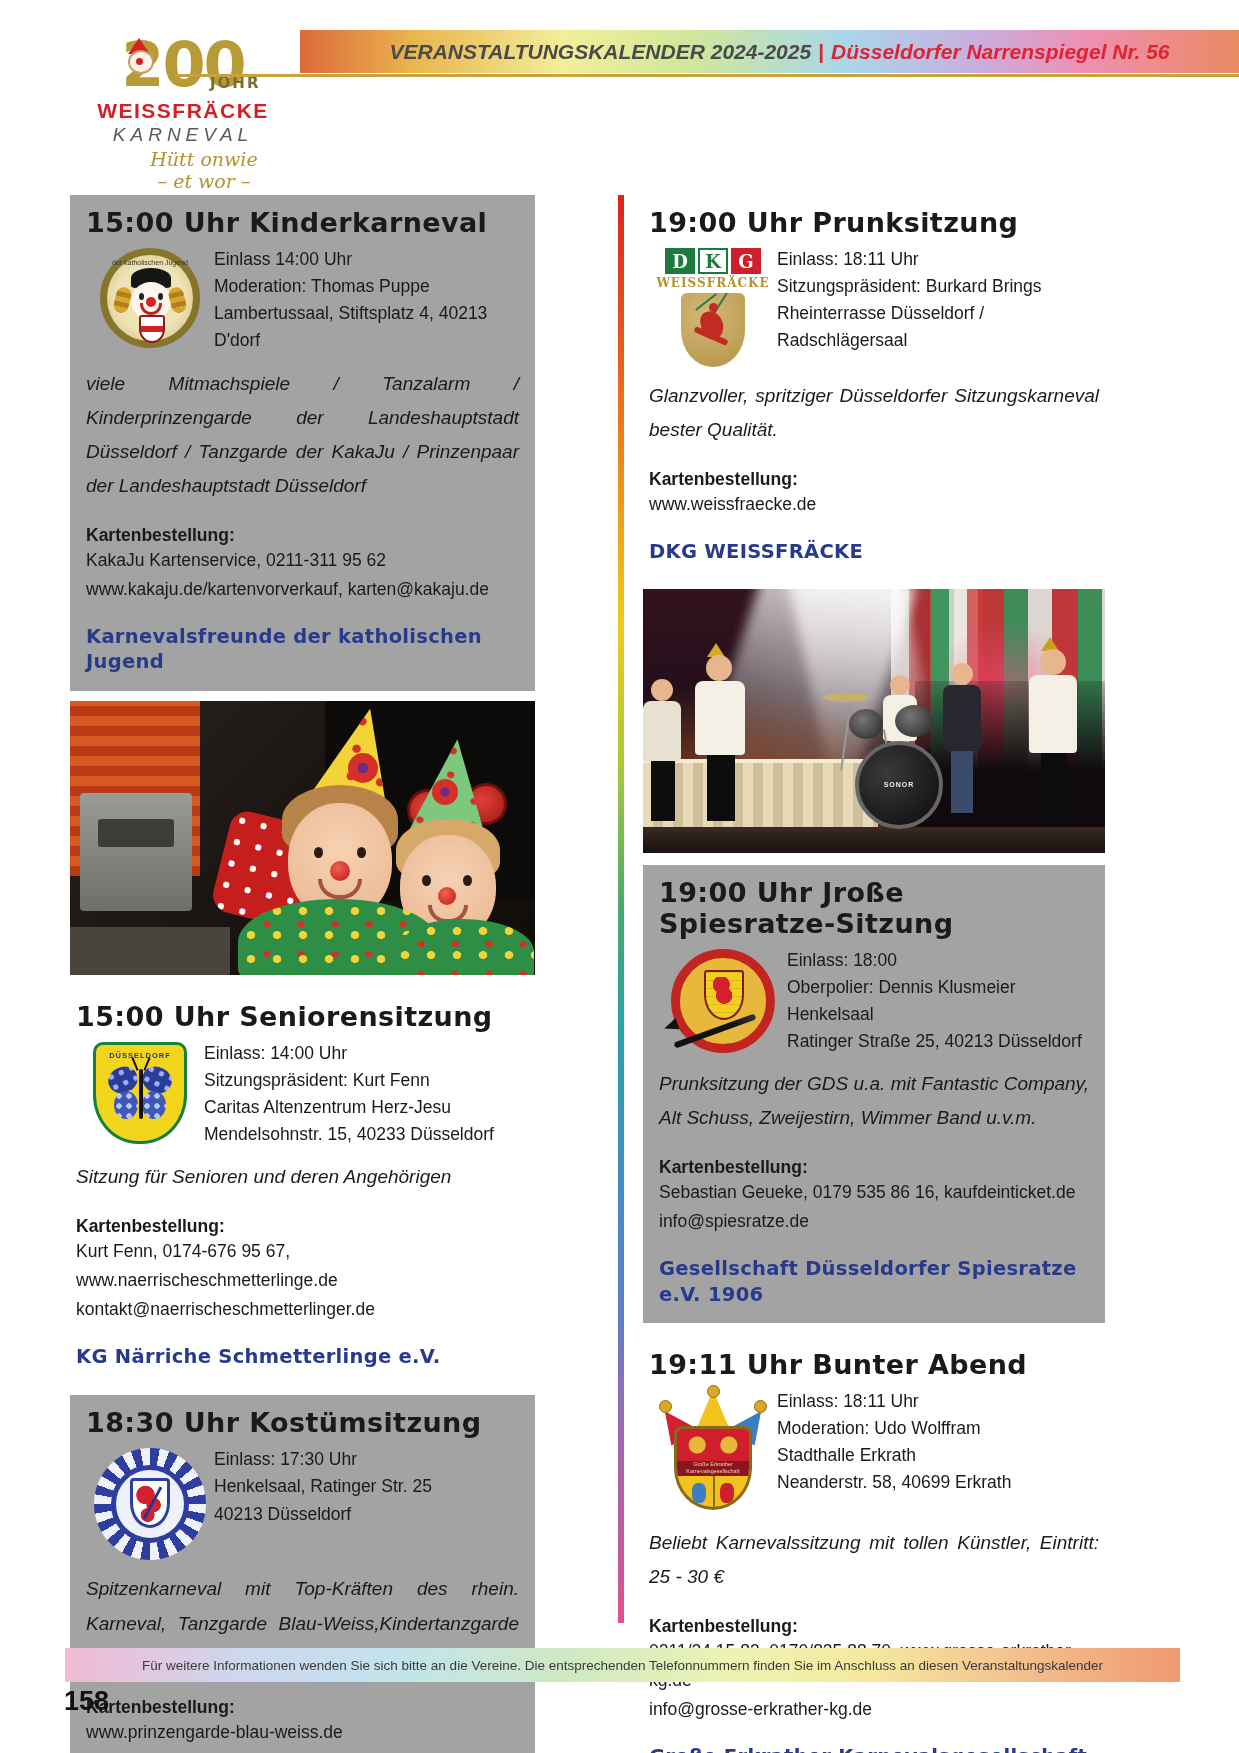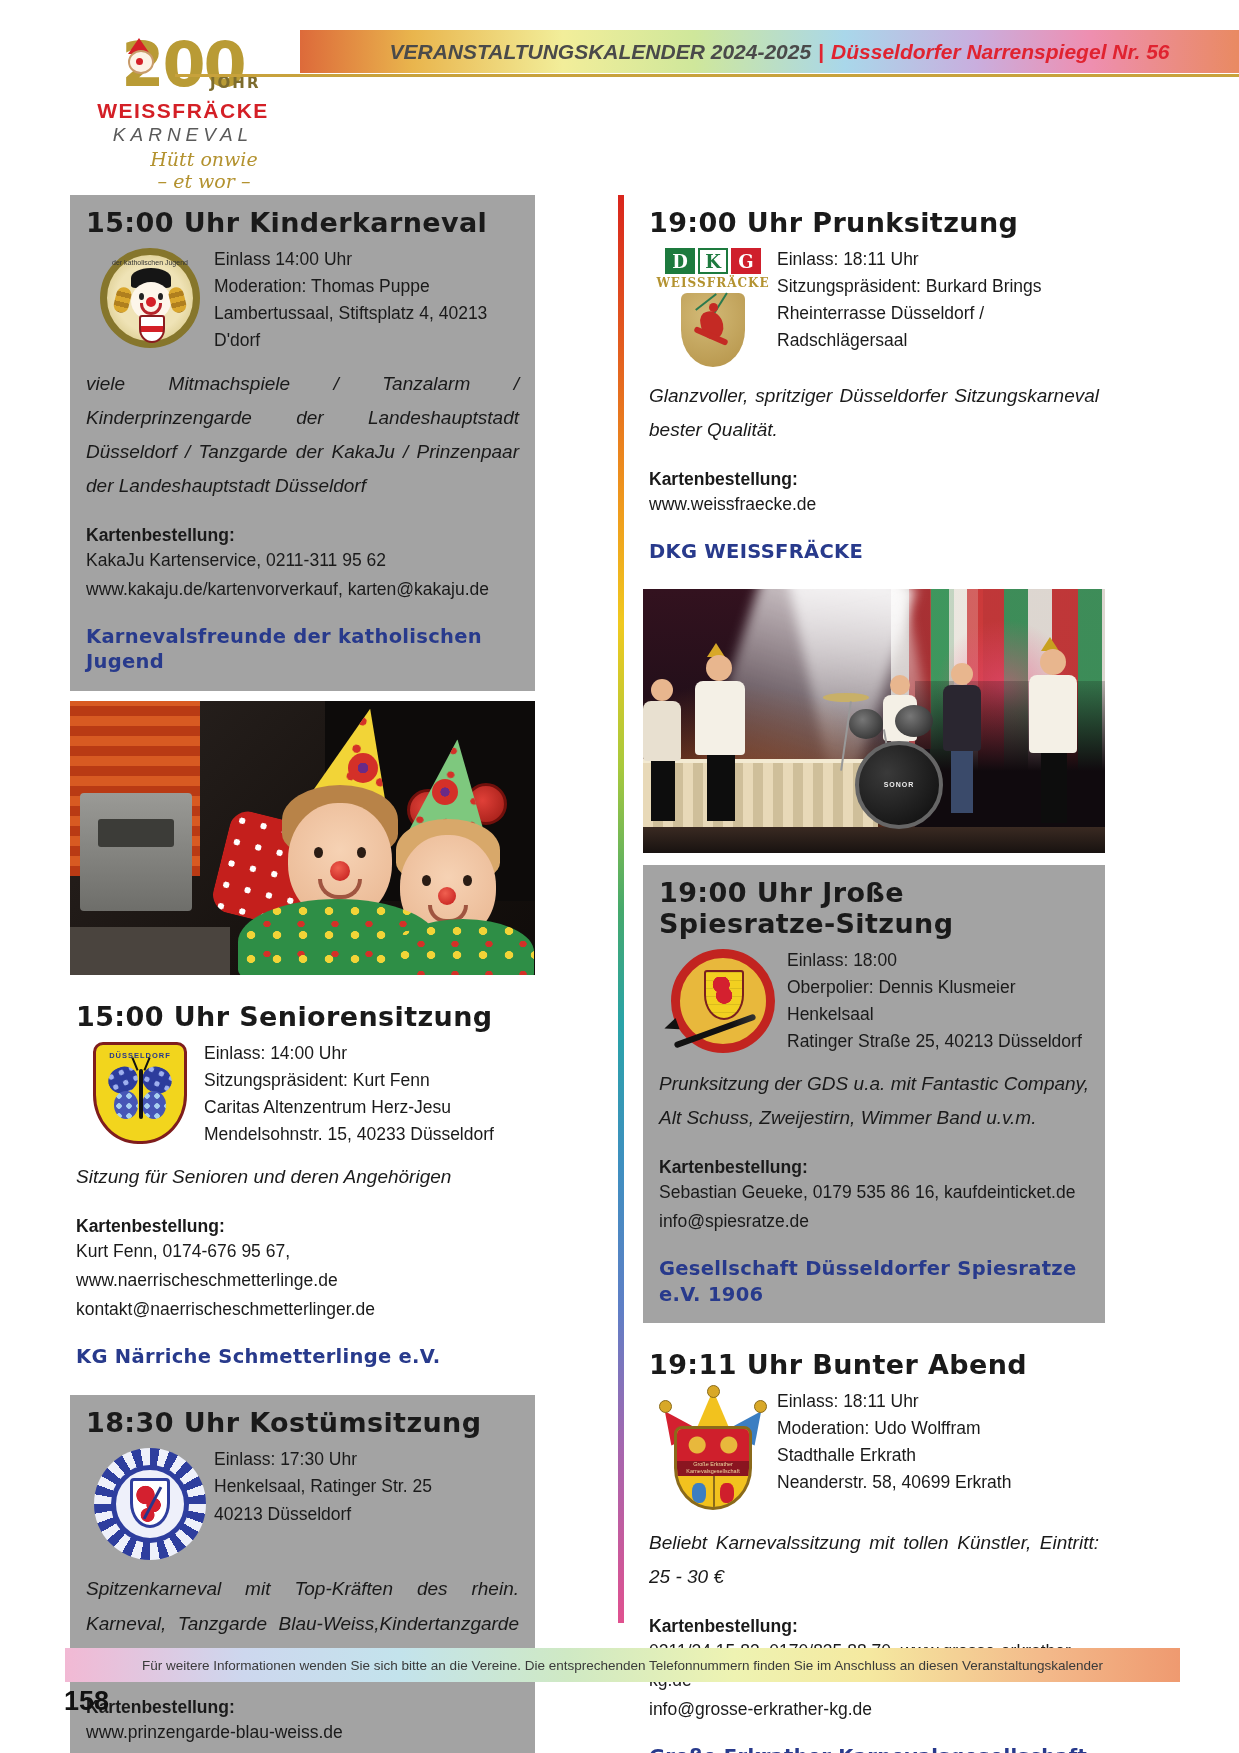--- a/index.html
+++ b/index.html
@@ -117,21 +117,21 @@
   .kk-face{position:absolute;left:24px;top:27px;width:40px;height:38px;background:#fdf6ea;border-radius:50%;}
   .kk-eye{position:absolute;top:11px;width:5px;height:7px;background:#222;border-radius:50%;}
   .kk-eye.l{left:8px;}.kk-eye.r{right:8px;}
   .kk-nose{position:absolute;left:15px;top:15px;width:10px;height:10px;background:#d42027;border-radius:50%;}
   .kk-mouth{position:absolute;left:9px;top:21px;width:22px;height:12px;border:3px solid #b5252b;border-top:none;border-radius:0 0 22px 22px;box-sizing:border-box;}
   .kk-curl{position:absolute;top:32px;width:15px;height:26px;border-radius:8px;background:repeating-linear-gradient(180deg,#d9a62c 0 5px,#b07f1e 5px 10px);}
   .kk-curl.l{left:8px;transform:rotate(14deg);}.kk-curl.r{right:8px;transform:rotate(-14deg);}
   .kk-shield{position:absolute;left:32px;top:60px;width:22px;height:24px;border:2px solid #8a1c1f;border-radius:3px 3px 50% 50%;
     background:linear-gradient(180deg,#fff 0 38%,#d42027 38% 62%,#fff 62%);}
 
-  .lg-butterfly{position:relative;width:94px;height:102px;background:#f2d51d;border:3px solid #7f1d1d;border-radius:10px 10px 48% 48%;box-sizing:border-box;}
+  .lg-butterfly{position:relative;width:94px;height:102px;background:#f2d51d;border:3px solid #15803d;border-radius:10px 10px 48% 48%;box-sizing:border-box;}
   .bf-town{position:absolute;top:6px;left:0;right:0;text-align:center;font-size:7.5px;font-weight:bold;color:#26368c;letter-spacing:1px;}
   .bf-w{position:absolute;border-radius:60%;}
   .bf-w.ul{left:12px;top:22px;width:30px;height:26px;transform:rotate(-24deg);background-color:#2c3c9c;background-image:radial-gradient(#9fb0ef 2.5px,transparent 3px);background-size:11px 11px;}
   .bf-w.ur{right:12px;top:22px;width:30px;height:26px;transform:rotate(24deg);background-color:#2c3c9c;background-image:radial-gradient(#9fb0ef 2.5px,transparent 3px);background-size:11px 11px;}
   .bf-w.ll{left:18px;top:46px;width:24px;height:28px;background-color:#4656b6;background-image:radial-gradient(#a8d0f0 2.5px,transparent 3px);background-size:10px 10px;}
   .bf-w.lr{right:18px;top:46px;width:24px;height:28px;background-color:#4656b6;background-image:radial-gradient(#a8d0f0 2.5px,transparent 3px);background-size:10px 10px;}
   .bf-body{position:absolute;left:43px;top:24px;width:4px;height:50px;background:#111;border-radius:2px;}
   .bf-ant{position:absolute;width:2px;height:14px;background:#111;top:12px;}
   .bf-ant.l{left:38px;transform:rotate(-22deg);}.bf-ant.r{left:50px;transform:rotate(22deg);}
 

